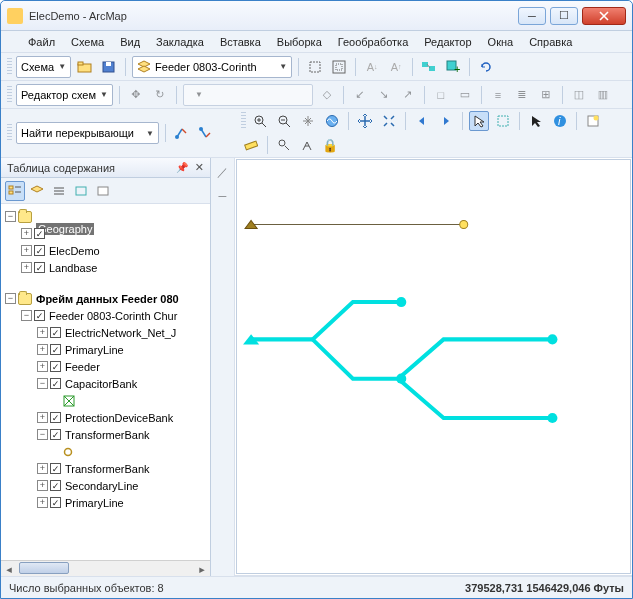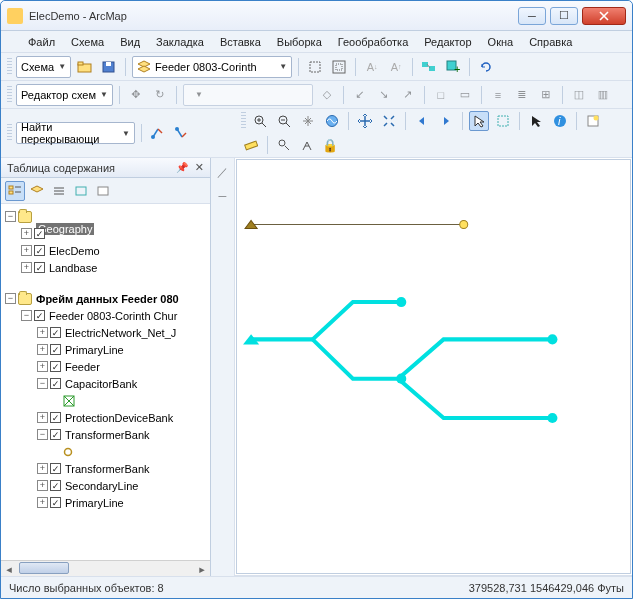--- a/index.html
+++ b/index.html
@@ -32,21 +32,21 @@
   .df-ico { width: 14px; height: 12px; background: #ffe88a; border: 1px solid #b8a040; border-radius: 0 2px 2px 2px; margin-right: 4px; position: relative; }
   .df-ico:before { content: ""; position: absolute; top: -3px; left: 0; width: 6px; height: 3px; background: #ffe88a; border: 1px solid #b8a040; border-bottom: none; border-radius: 2px 2px 0 0; }
   .sel-label { background: #737373; color: #fff; padding: 0 2px; margin-top: 24px; }
   .scroll-h { height: 16px; background: #f0f0f0; border-top: 1px solid #d0d0d0; position: relative; }
   .scroll-h .thumb { position: absolute; left: 18px; top: 1px; width: 50px; height: 12px; background: linear-gradient(#e0e8f4,#c0d0e8); border: 1px solid #88a0c0; border-radius: 2px; }
   .scroll-h .ar { position: absolute; top: 0; width: 16px; height: 16px; display: flex; align-items: center; justify-content: center; color: #666; }
   .map-area { flex: 1; display: flex; flex-direction: column; background: #fff; }
   .map-canvas { flex: 1; position: relative; background: #fff; border: 1px solid #c0cee0; margin: 1px; }
   .map-tabs { height: 20px; display: flex; align-items: center; padding-left: 4px; gap: 4px; background: #eef3f9; border-top: 1px solid #d8e0ec; }
   .status { height: 22px; display: flex; align-items: center; background: #eef3f9; border-top: 1px solid #d8e0ec; padding: 0 8px; color: #333; }
-  .status .r { margin-left: auto; }
+  .status .r { margin-left: auto; font-weight: bold; }
   svg { display: block; }
   .side-toolbar { width: 24px; display: flex; flex-direction: column; align-items: center; gap: 4px; padding-top: 4px; border-right: 1px solid #d8e0ec; background: #eef3f9;}
   .row2 { display:flex; }
   .lock-ico { font-size: 13px; }
 </style>
 </head>
 <body>
 
 <div class="window">
 
@@ -167,21 +167,21 @@
     <div class="tbtn" style="opacity:.4">≣</div>
     <div class="tbtn" style="opacity:.4">⊞</div>
     <div class="sep"></div>
     <div class="tbtn" style="opacity:.4">◫</div>
     <div class="tbtn" style="opacity:.4">▥</div>
   </div>
 
   <div class="row2">
     <div style="width:234px" class="toolbar">
       <div class="grip"></div>
-      <div class="dropdown-btn" style="width:119px">
+      <div class="dropdown-btn" style="width:143px">
         <span style="flex:1">Найти перекрывающи</span>
         <span class="arrow">▼</span>
       </div>
       <div class="sep"></div>
       <div class="tbtn">
           <svg width="16" height="14">
             <path d="M3 11 L8 3" stroke="#2a80d0" stroke-width="1.5"></path>
             <circle cx="3" cy="11" r="2" fill="#2a80d0"></circle>
             <path d="M8 3 L12 7" stroke="#d04a2a" stroke-width="1.5"></path>
           </svg>

